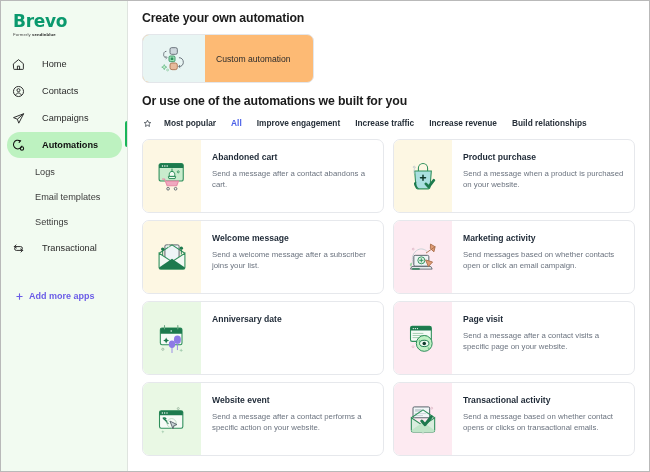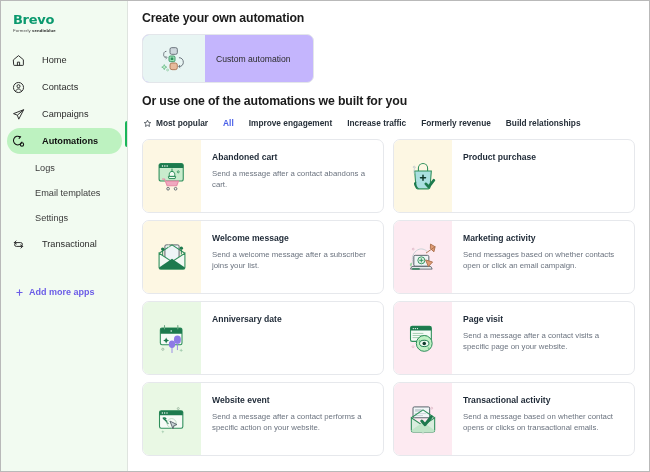--- a/index.html
+++ b/index.html
@@ -25,21 +25,21 @@
     background: #f2fbf1;
     height: 100%;
     position: relative;
     padding-top: 6px;
   }
   .logo-wrap {
     padding: 6px 0 10px 12px;
   }
   .logo-main {
     font-family: "DejaVu Sans", sans-serif;
-    font-size: 13px;
+    font-size: 17px;
     font-weight: 700;
     color: #0b996e;
     letter-spacing: -0.3px;
     line-height: 1;
   }
   .logo-sub {
     font-size: 4.3px;
     color: #4a4a4a;
     letter-spacing: 0.1px;
     margin-top: 2px;
@@ -139,21 +139,21 @@
   
   .custom-card {
     width: 172px;
     height: 49px;
     border: 1px solid #e3e6ea;
     border-radius: 7px;
     display: flex;
     align-items: stretch;
     overflow: hidden;
     cursor: pointer;
-    background: #c4b5fd;
+    background: #fdba74;
     margin-left: 2px;
   }
   .custom-card .thumb {
     width: 62px;
     flex: 0 0 62px;
     background-color: #e8f5f3;
     background-image: radial-gradient(#cfe3e0 0.6px, transparent 0.6px);
     background-size: 4px 4px;
     display: flex;
     align-items: center;
@@ -174,21 +174,21 @@
     align-items: center;
     gap: 15px;
     margin: 0 0 9px 3px;
     font-size: 8.3px;
     color: #27303a;
     font-weight: 700;
   }
   .tab {
     display: flex;
     align-items: center;
-    gap: 4px;
+    gap: 12px;
     cursor: pointer;
     white-space: nowrap;
     padding-bottom: 2px;
   }
   .tab.active { color: #4a60e8; }
 
   
   .grid {
     display: grid;
     grid-template-columns: 1fr 1fr;
@@ -359,21 +359,21 @@
       <div class="tab active">
         <span>All</span>
       </div>
       <div class="tab">
         <span>Improve engagement</span>
       </div>
       <div class="tab">
         <span>Increase traffic</span>
       </div>
       <div class="tab">
-        <span>Formerly revenue</span>
+        <span>Increase revenue</span>
       </div>
       <div class="tab">
         <span>Build relationships</span>
       </div>
     </div>
 
     <div class="grid">
 
       <div class="auto-card">
         <div class="thumb" style="background-color:#fdf7e3">
@@ -409,20 +409,21 @@
               <path d="M24 23v6M21 26h6" stroke="#10392c" stroke-width="1.8" stroke-linecap="round"></path>
               <path d="M16 31c-1 3 .5 6.5 3.5 8.4-3.2.2-5.8-2.3-6.3-5.4-.3-1.8.6-2.9 2.8-3z" fill="#1d7a4e"></path>
               <path d="M27.5 33.5l3.3 3.6 6.2-8" stroke="#1d7a4e" stroke-width="3.4" stroke-linecap="round" stroke-linejoin="round"></path>
               <path d="M14.6 14c-1.4 1.6-2 4.2-1.3 6.6" stroke="#c8d2d6" stroke-width="1.1" stroke-linecap="round"></path>
               <circle cx="13.4" cy="13.3" r="1.1" fill="none" stroke="#b9c4c9" stroke-width="0.9"></circle>
             </svg>
           </span>
         </div>
         <div class="body">
           <div class="t">Product purchase</div>
+          <div class="d">Send a message when a product is purchased on your website.</div>
         </div>
       </div>
 
       <div class="auto-card">
         <div class="thumb" style="background-color:#fdf7e3">
           <span>
             <svg width="40" height="40" viewBox="0 0 48 48" fill="none">
               <rect x="15.5" y="9.5" width="17" height="19" rx="1.5" fill="#eef4f7" stroke="#5a646c" stroke-width="1.2"></rect>
               <path d="M8.5 19.5 24 29.5l15.5-10v17a2 2 0 0 1-2 2h-27a2 2 0 0 1-2-2z" fill="#f2f8f3" stroke="#2f8f5b" stroke-width="1.3"></path>
               <path d="M8.5 36.5 24 26l15.5 10.5a2 2 0 0 1-2 2h-27a2 2 0 0 1-2-2z" fill="#1d7a4e"></path>

